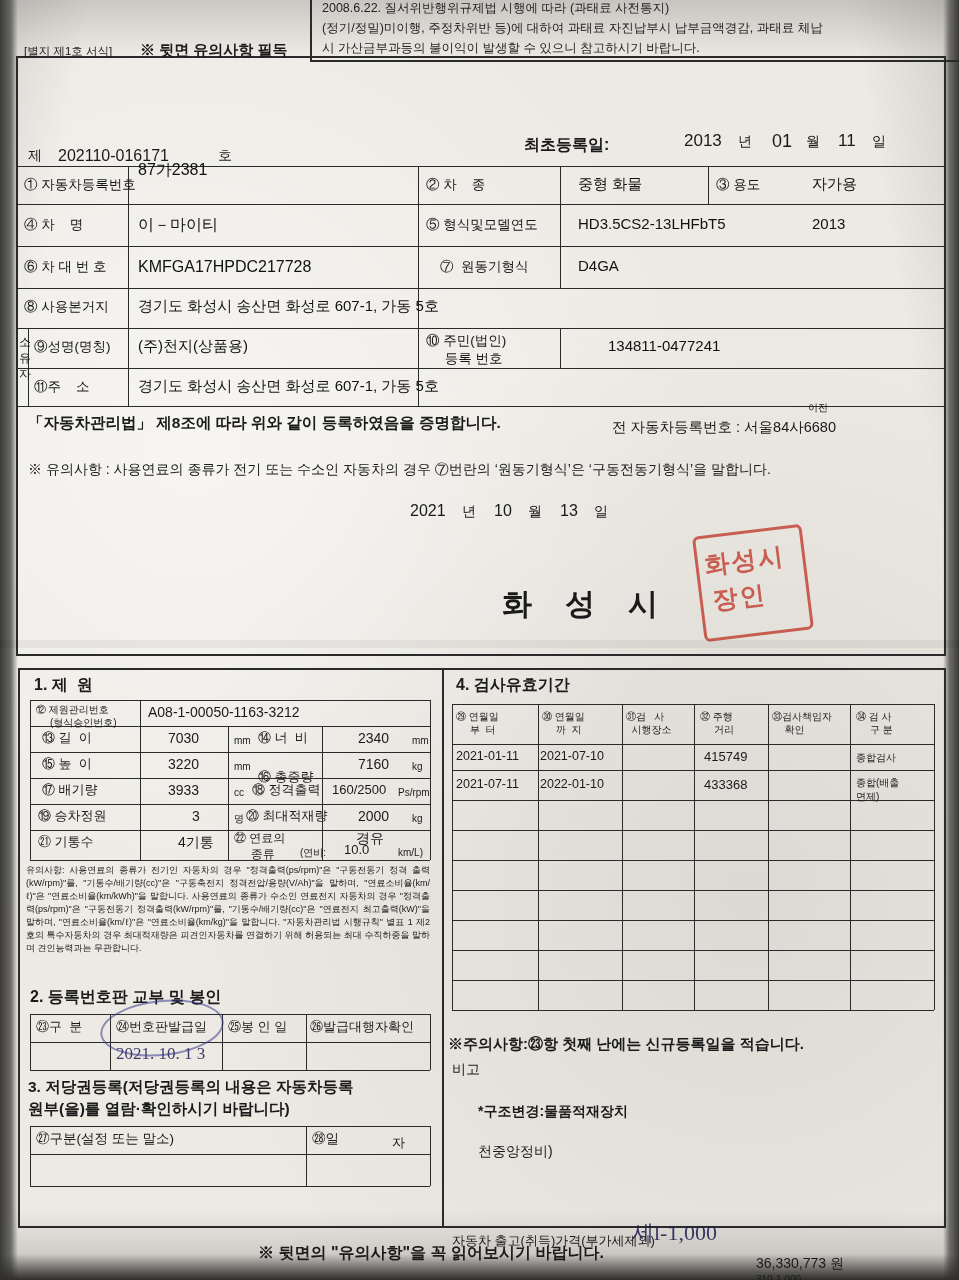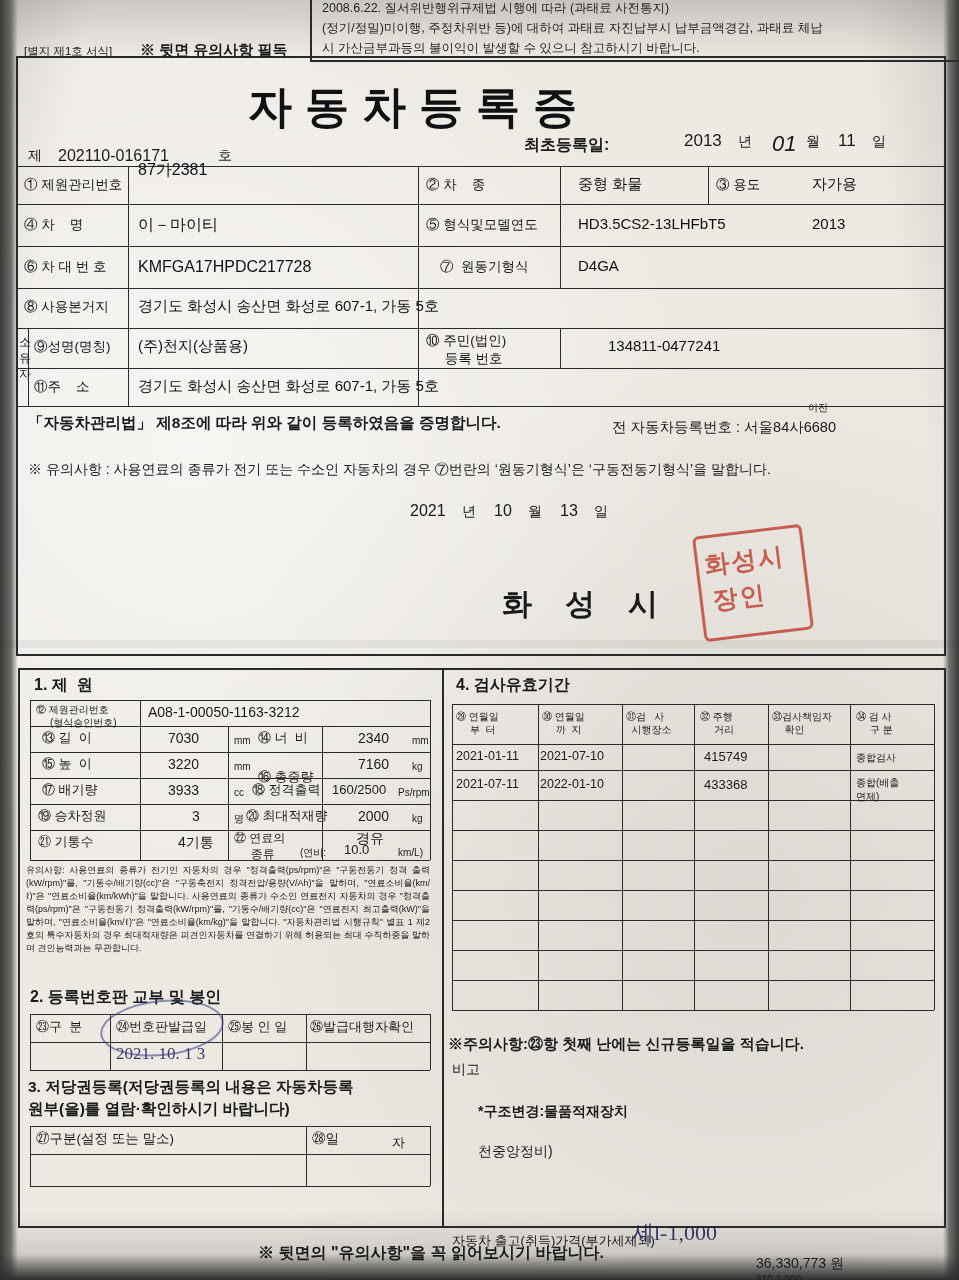--- a/index.html
+++ b/index.html
@@ -92,30 +92,29 @@
   <div class="line v" style="left:310px;top:0px;height:62px;height:62px;width:2px;"></div>
 
   <div class="line h" style="left:16px;top:56px;width:930px;height:2px;"></div>
   <div class="line v" style="left:16px;top:56px;width:2px;height:600px;"></div>
   <div class="line v" style="left:944px;top:56px;width:2px;height:600px;"></div>
   <div class="line h" style="left:16px;top:654px;width:930px;height:2px;"></div>
 
   <div class="abs txt small" style="left:24px;top:45px;">[별지 제1호 서식]</div>
   <div class="abs txt bd" style="left:140px;top:42px;font-size:15px;">※ 뒷면 유의사항 필독</div>
 
-  <div class="abs title" style="left:248px;top:78px;">자동차등록증</div>
 
   <div class="abs txt" style="left:28px;top:148px;font-size:14px;">제</div>
   <div class="abs txt" style="left:58px;top:147px;font-size:16px;">202110-016171</div>
   <div class="abs txt" style="left:218px;top:148px;font-size:14px;">호</div>
 
   <div class="abs txt bd" style="left:524px;top:136px;font-size:16px;">최초등록일:</div>
   <div class="abs txt" style="left:684px;top:132px;font-size:17px;">2013</div>
   <div class="abs txt" style="left:738px;top:134px;font-size:14px;">년</div>
-  <div class="abs txt" style="left:772px;top:132px;font-size:22px;font-style:italic;">01</div>
+  <div class="abs txt" style="left:772px;top:132px;font-size:18px;">01</div>
   <div class="abs txt" style="left:806px;top:134px;font-size:14px;">월</div>
   <div class="abs txt" style="left:838px;top:132px;font-size:17px;">11</div>
   <div class="abs txt" style="left:872px;top:134px;font-size:14px;">일</div>
 
   <div class="line h" style="left:18px;top:166px;width:926px;"></div>
   <div class="line h" style="left:18px;top:204px;width:926px;"></div>
   <div class="line h" style="left:18px;top:246px;width:926px;"></div>
   <div class="line h" style="left:18px;top:288px;width:926px;"></div>
   <div class="line h" style="left:18px;top:328px;width:926px;"></div>
   <div class="line h" style="left:18px;top:368px;width:926px;"></div>
@@ -123,21 +122,21 @@
 
   <div class="line v" style="left:128px;top:166px;height:240px;"></div>
   <div class="line v" style="left:418px;top:166px;height:162px;"></div>
   <div class="line v" style="left:560px;top:166px;height:38px;"></div>
   <div class="line v" style="left:708px;top:166px;height:38px;"></div>
   <div class="line v" style="left:560px;top:204px;height:84px;"></div>
   <div class="line v" style="left:418px;top:328px;height:78px;"></div>
   <div class="line v" style="left:560px;top:328px;height:40px;"></div>
   <div class="line v" style="left:28px;top:328px;height:78px;"></div>
 
-  <div class="abs txt cellLabel" style="left:24px;top:178px;">① 제원관리번호</div>
+  <div class="abs txt cellLabel" style="left:24px;top:178px;">① 자동차등록번호</div>
   <div class="abs txt cellVal" style="left:138px;top:161px;font-size:16px;">87가2381</div>
   <div class="abs txt cellLabel" style="left:426px;top:178px;">② 차    종</div>
   <div class="abs txt cellVal" style="left:578px;top:176px;font-size:15px;">중형 화물</div>
   <div class="abs txt cellLabel" style="left:716px;top:178px;">③ 용도</div>
   <div class="abs txt cellVal" style="left:812px;top:176px;font-size:15px;">자가용</div>
 
   <div class="abs txt cellLabel" style="left:24px;top:218px;">④ 차    명</div>
   <div class="abs txt cellVal" style="left:138px;top:216px;font-size:16px;">이－마이티</div>
   <div class="abs txt cellLabel" style="left:426px;top:218px;">⑤ 형식및모델연도</div>
   <div class="abs txt cellVal" style="left:578px;top:216px;font-size:15px;">HD3.5CS2-13LHFbT5</div>

